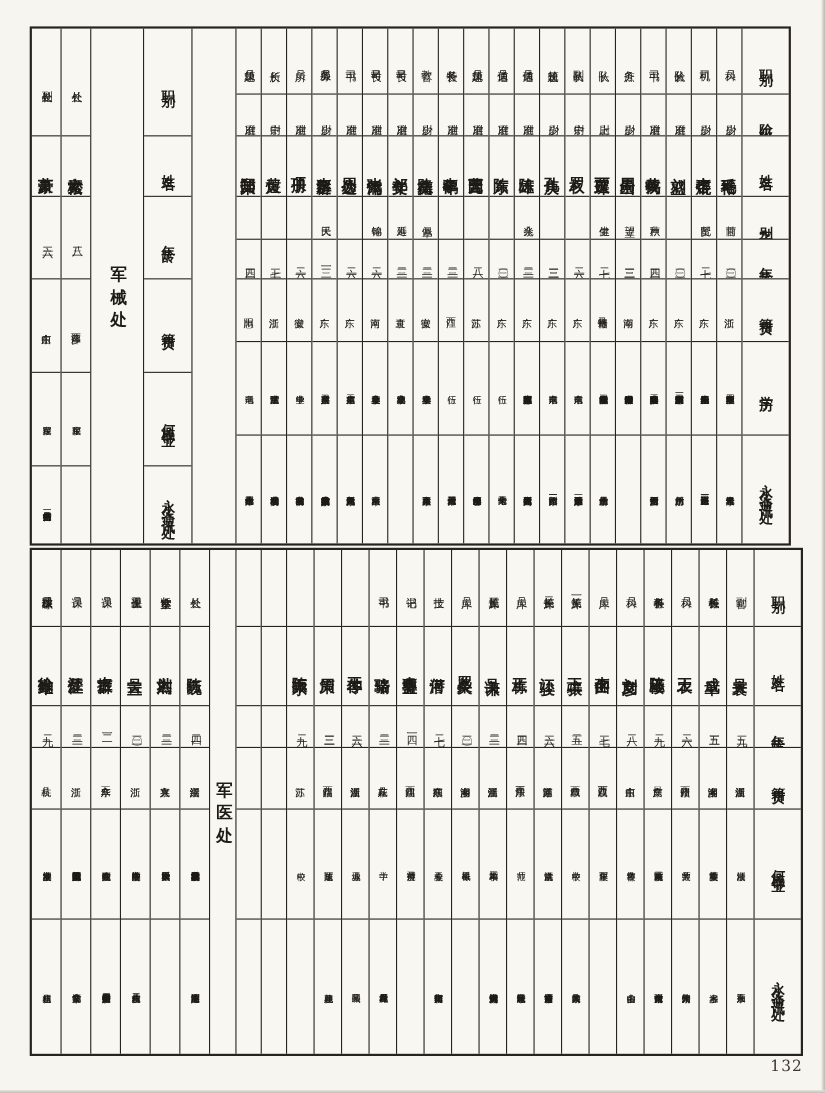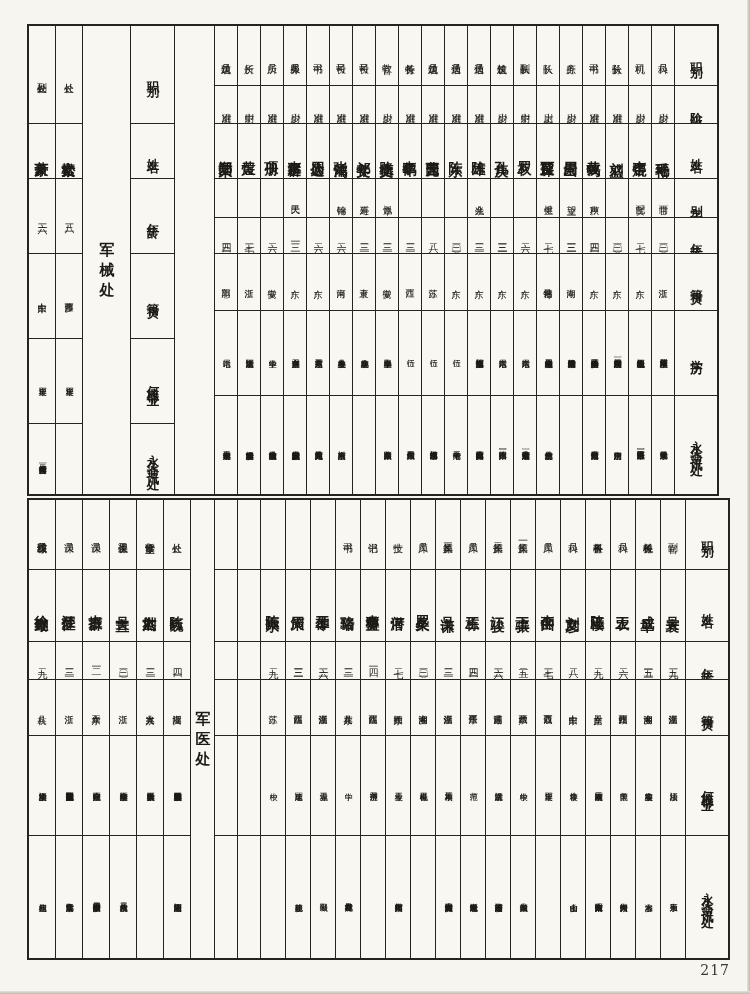--- a/index.html
+++ b/index.html
@@ -1173,16 +1173,16 @@
           <span class="vt">籍贯</span>
         </div>
         <div class="cell hdr" style="height: 100px;">
           <span class="vt">何校毕业</span>
         </div>
         <div class="cell hdr hdr-tall" style="height: 122px;">
           <span class="vt">永久通讯处</span>
         </div>
       </div>
     </div>
-  <div class="page-number">217</div>
+  <div class="page-number">132</div>
   <div class="scan-edge scan-edge-right"></div>
   <div class="scan-edge scan-edge-bottom"></div>
 </div>
 
 </body></html>

